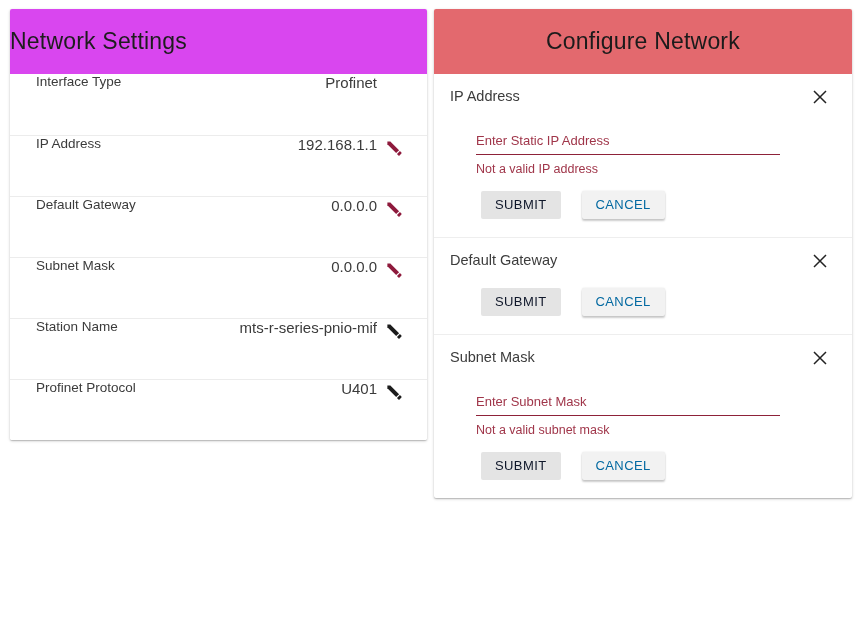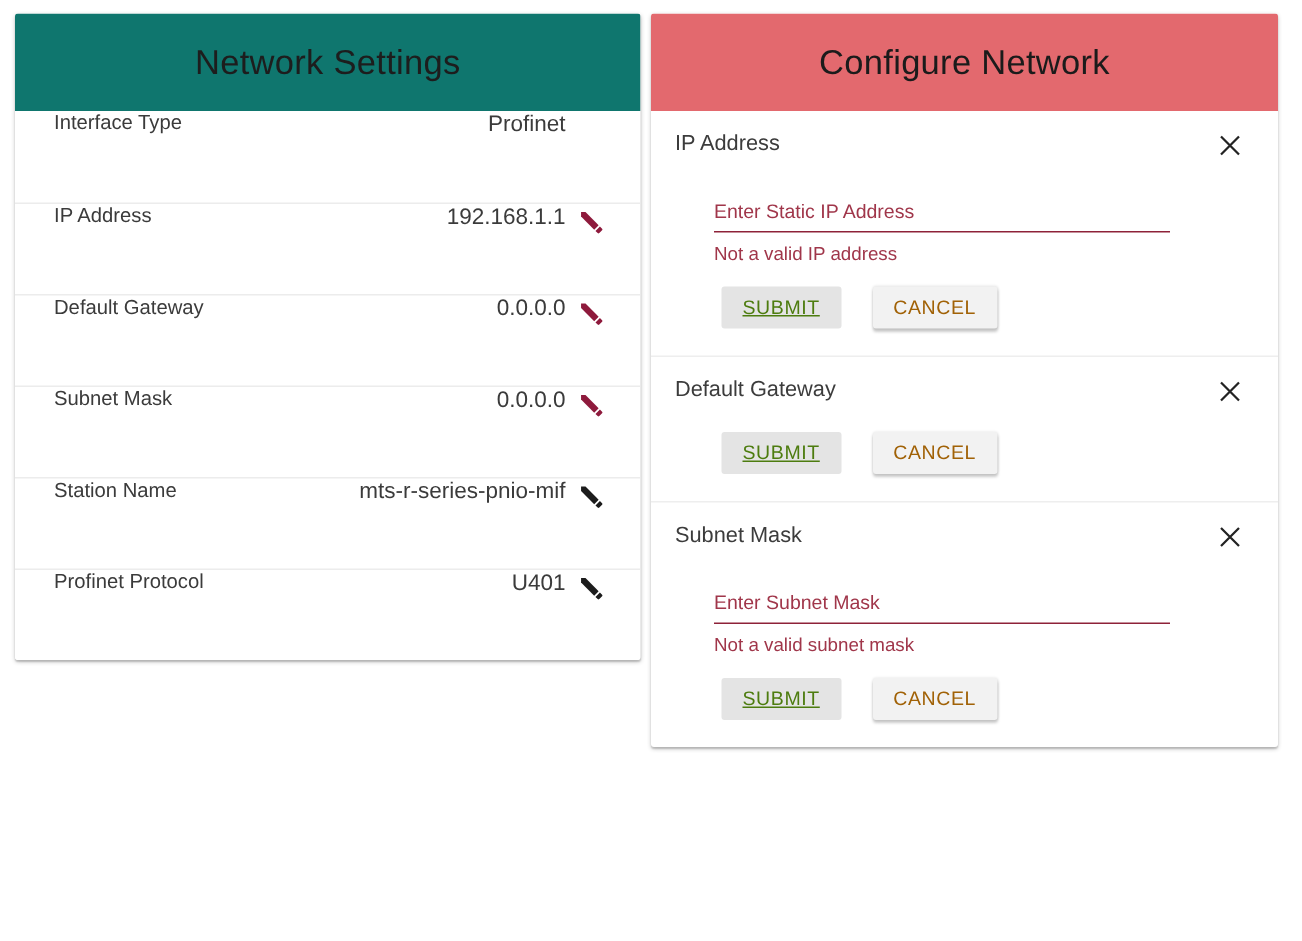--- a/index.html
+++ b/index.html
@@ -26,24 +26,23 @@
     left: 10px;
     top: 9px;
     width: 417px;
     background: #ffffff;
     box-shadow: 0 1px 3px rgba(0,0,0,0.22), 0 1px 1px rgba(0,0,0,0.14);
     border-radius: 2px;
     overflow: hidden;
   }
   .settings-header {
     height: 65px;
-    background: #0f766e;
-    display: flex;
-    align-items: center;
-    justify-content: center;
+    background: #d946ef;
+    display: flex;
+    align-items: center;
     box-sizing: border-box;
   }
   .settings-header-title {
     font-size: 23px;
     color: #1d1d1d;
     font-weight: 400;
     letter-spacing: 0.2px;
   }
   .settings-rows {
     background: #ffffff;
@@ -159,28 +158,27 @@
     letter-spacing: 0.4px;
     border: none;
     border-radius: 2px;
     padding: 0 14px;
     height: 28px;
     line-height: 28px;
     box-sizing: border-box;
   }
   .btn-submit {
     background: #e4e4e4;
-    color: #4d7c0f;
+    color: #0f172a;
     cursor: default;
     min-width: 74px;
-    text-decoration: underline;
   }
   .btn-cancel {
     background: #f2f2f2;
-    color: #a16207;
+    color: #0369a1;
     cursor: pointer;
     min-width: 74px;
     margin-left: 21px;
     box-shadow: 0 2px 2px rgba(0,0,0,0.20), 0 0 2px rgba(0,0,0,0.12);
   }
 </style>
 </head>
 <body>
 
 <div class="screen">

